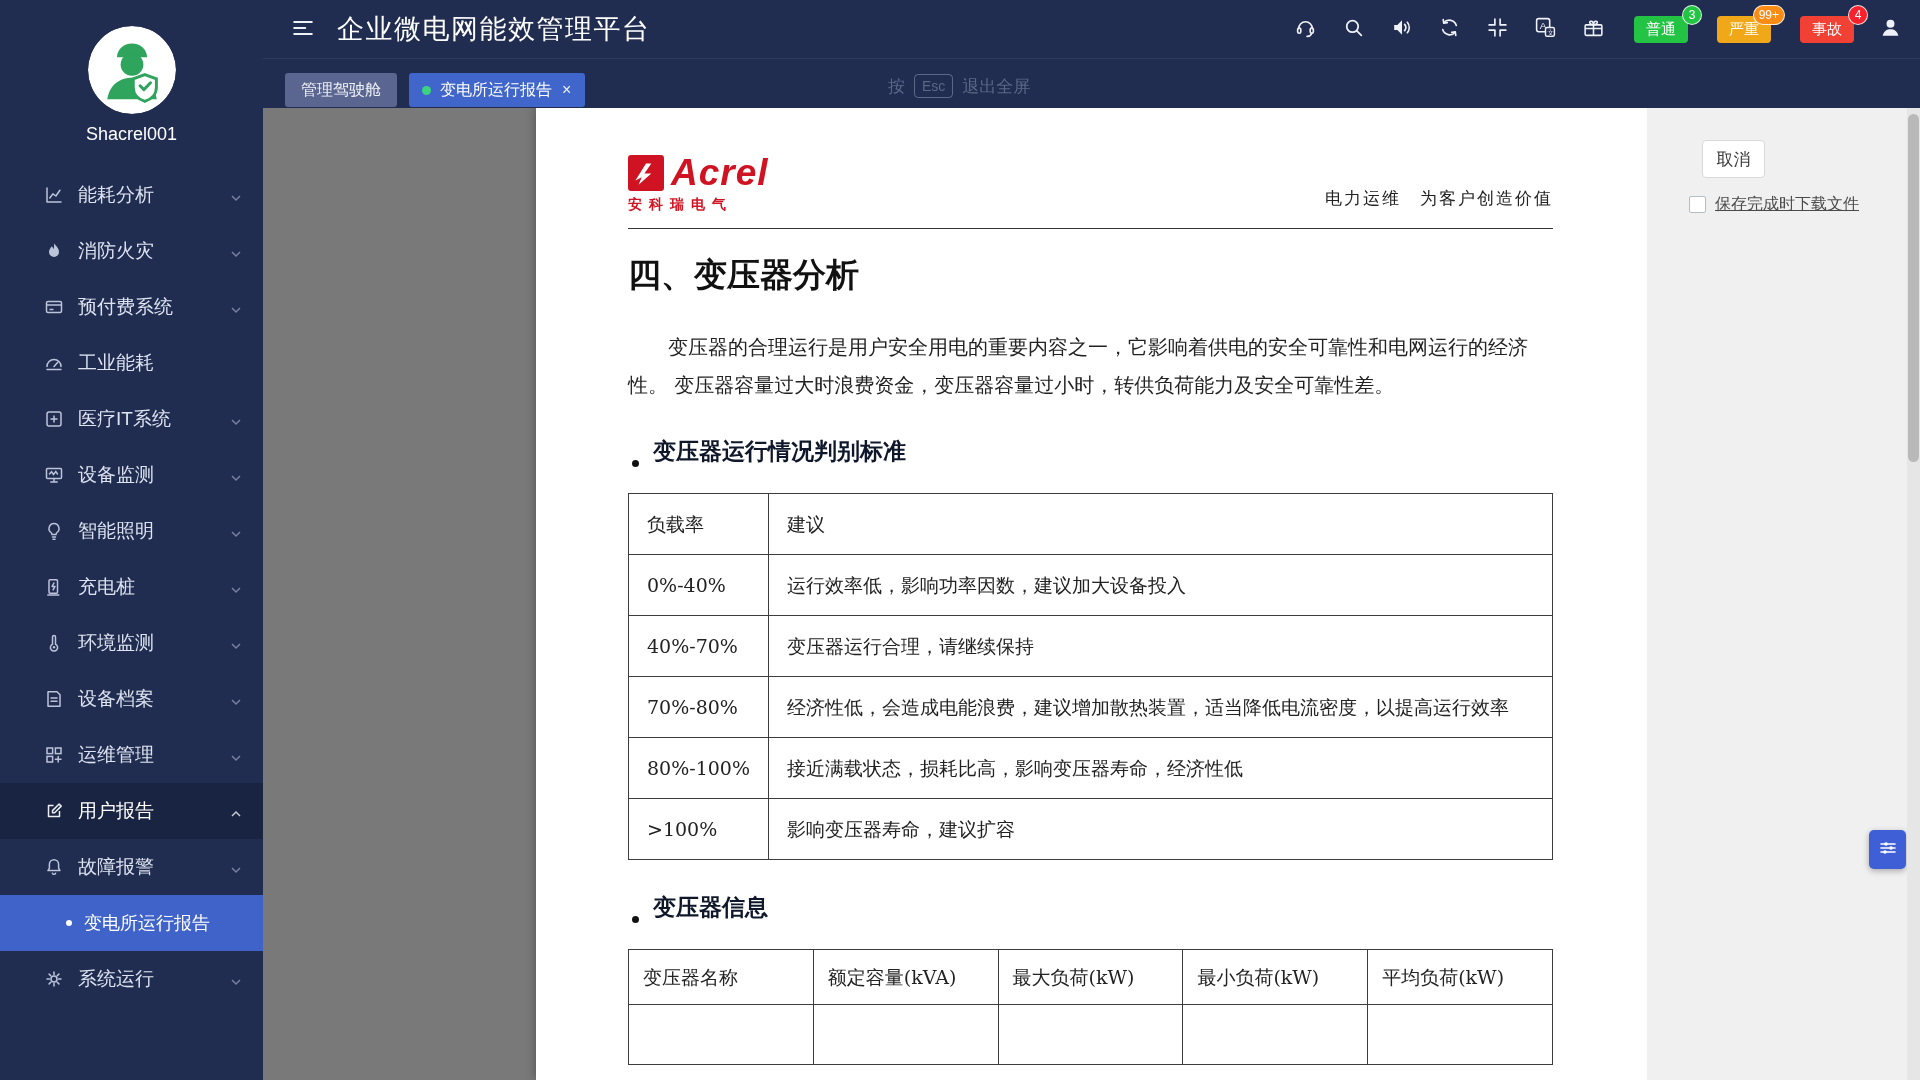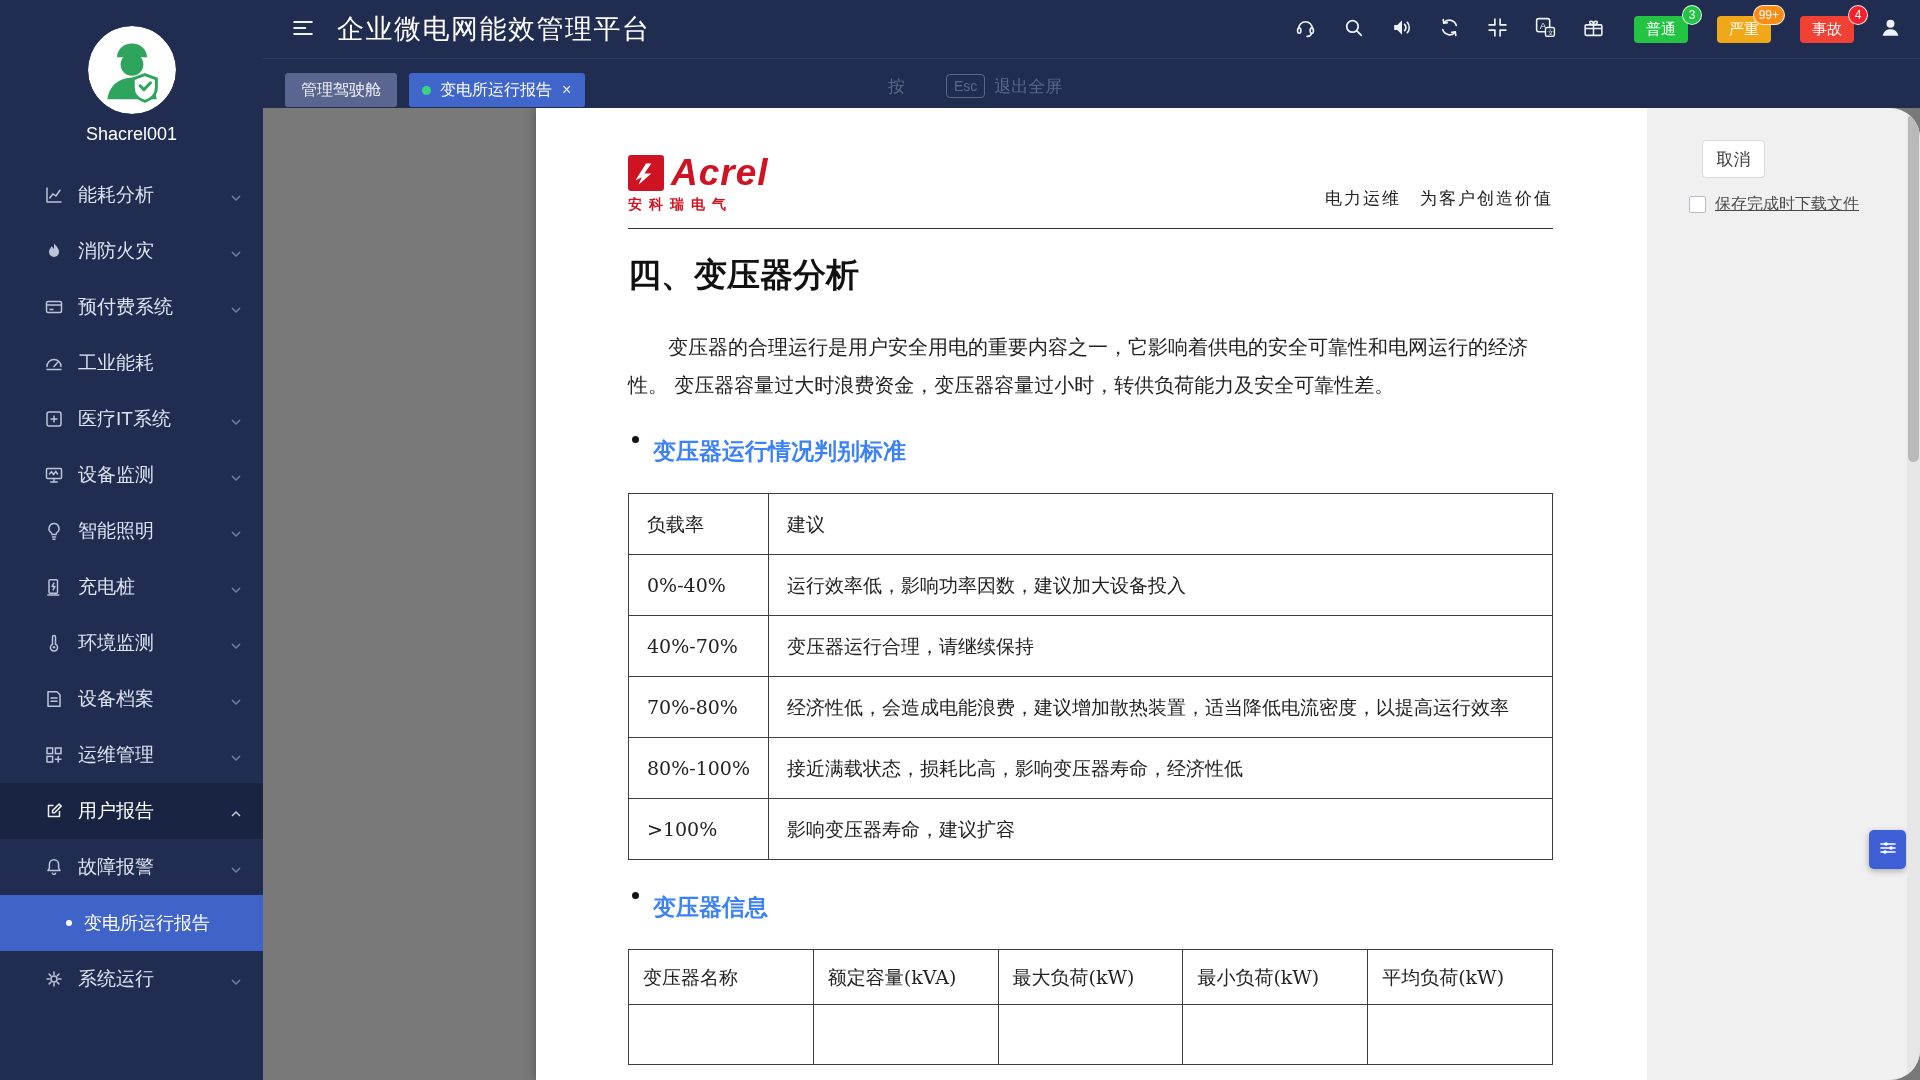--- a/index.html
+++ b/index.html
@@ -42,44 +42,44 @@
   .badge-count.amber { background:#fa8c16; }
   .badge-count.red   { background:#f5222d; }
 
   
   .tabbar { height:50px; background:#202c50; border-top:1px solid rgba(255,255,255,.07); display:flex; align-items:flex-start; padding:14px 0 0 22px; gap:12px; position:relative; flex-shrink:0; }
   .dash-btn { height:34px; padding:0 16px; background:#5a6590; border:none; border-radius:3px; color:#eef1f8; font-size:16px; cursor:pointer; }
   .tab { height:34px; display:flex; align-items:center; gap:9px; padding:0 13px; border-radius:3px; background:#4166cb; color:#ffffff; font-size:16px; cursor:pointer; }
   .tab-dot { width:9px; height:9px; border-radius:50%; background:#3bd37f; }
   .tab-close { font-size:16px; opacity:.9; cursor:pointer; padding:0 1px; }
   .esc-hint { position:absolute; left:625px; top:15px; display:flex; align-items:center; gap:9px; color:rgba(165,175,200,.45); font-size:17px; }
-  .esc-key { border:1px solid rgba(165,175,200,.45); border-radius:4px; padding:0 7px; font-size:14px; line-height:22px;margin-left:32px; }
+  .esc-key { border:1px solid rgba(165,175,200,.45); border-radius:4px; padding:0 7px; font-size:14px; line-height:22px; }
 
   
-  .content { flex:1; position:relative; background:#797979; overflow:hidden;border-radius:30px; }
+  .content { flex:1; position:relative; background:#797979; overflow:hidden; }
   .side-panel { position:absolute; left:1384px; top:0; right:0; bottom:0; background:#f0f0f0; }
   .cancel-btn { position:absolute; left:55px; top:32px; width:63px; height:38px; background:#ffffff; border:1px solid #d9d9d9; border-radius:4px; color:#3a3a3a; font-size:17px; cursor:pointer; }
   .download-row { position:absolute; left:42px; top:86px; display:flex; align-items:center; gap:9px; font-size:16px; color:#4a4a4a; cursor:pointer; white-space:nowrap;text-decoration:underline; }
   .checkbox { appearance:none; -webkit-appearance:none; width:17px; height:17px; border:1px solid #b6bcc6; border-radius:2px; background:#fff; margin:0; cursor:pointer; }
   .float-btn { position:absolute; right:14px; top:722px; width:37px; height:39px; background:#3f5fd7; border:none; border-radius:5px; cursor:pointer; display:flex; align-items:center; justify-content:center; box-shadow:0 2px 6px rgba(0,0,0,.3); }
   .scrollbar { position:absolute; right:0; top:0; bottom:0; width:13px; background:#e6e6e6; }
   .scroll-thumb { margin:6px 1px 0 1px; height:348px; background:#b9b9b9; border-radius:6px; }
 
   
   .page { position:absolute; left:273px; top:0; width:1111px; bottom:0; background:#ffffff; padding:44px 94px 0 92px; overflow:hidden; box-shadow:0 0 10px rgba(0,0,0,.35); font-family:"DejaVu Serif","Liberation Serif",serif; color:#1c1c1c; }
   .doc-header { display:flex; justify-content:space-between; align-items:flex-end; }
   .logo-row { display:flex; align-items:center; gap:7px; }
   .logo-mark svg { display:block; width:36px; height:36px; }
   .logo-text { font-size:37px; font-weight:bold; font-style:italic; color:#cf1322; letter-spacing:1px; font-family:"Liberation Sans",sans-serif; }
   .logo-sub { margin-top:2px; color:#cf1322; font-size:14px; font-weight:bold; letter-spacing:7px; white-space:nowrap; }
   .tagline { font-size:17px; color:#222; padding-bottom:4px; letter-spacing:2px; }
   .doc-hr { border-top:1px solid #333; margin-top:14px; }
   .doc-title { margin:24px 0 0 0; font-size:33px; font-weight:600; color:#111; }
   .doc-para { margin:30px 0 0 0; font-size:20px; line-height:38px; text-indent:2em; color:#222; }
-  .doc-sub { margin-top:32px; display:flex; align-items:flex-start; font-size:23px; font-weight:bold; color:#3b82f6; }
+  .doc-sub { margin-top:32px; display:flex; align-items:flex-end; font-size:23px; font-weight:bold; color:#0f172a; }
   .doc-sub .dot { width:7px; height:7px; border-radius:50%; background:#111; margin:0 14px 0 4px; flex-shrink:0; }
   table.doc-table { width:100%; border-collapse:collapse; margin-top:26px; font-size:19px; color:#222; }
   table.doc-table td, table.doc-table th { border:1px solid #3d3d3d; padding:15px 18px; line-height:30px; text-align:left; font-weight:normal; vertical-align:middle; }
   table.criteria td.c1 { width:124px; white-space:nowrap;margin-left:24px; }
   table.info th { width:20%; padding:14px; line-height:26px; }
   table.info tr.stub td { height:60px; }
 </style>
 </head>
 <body>
 

